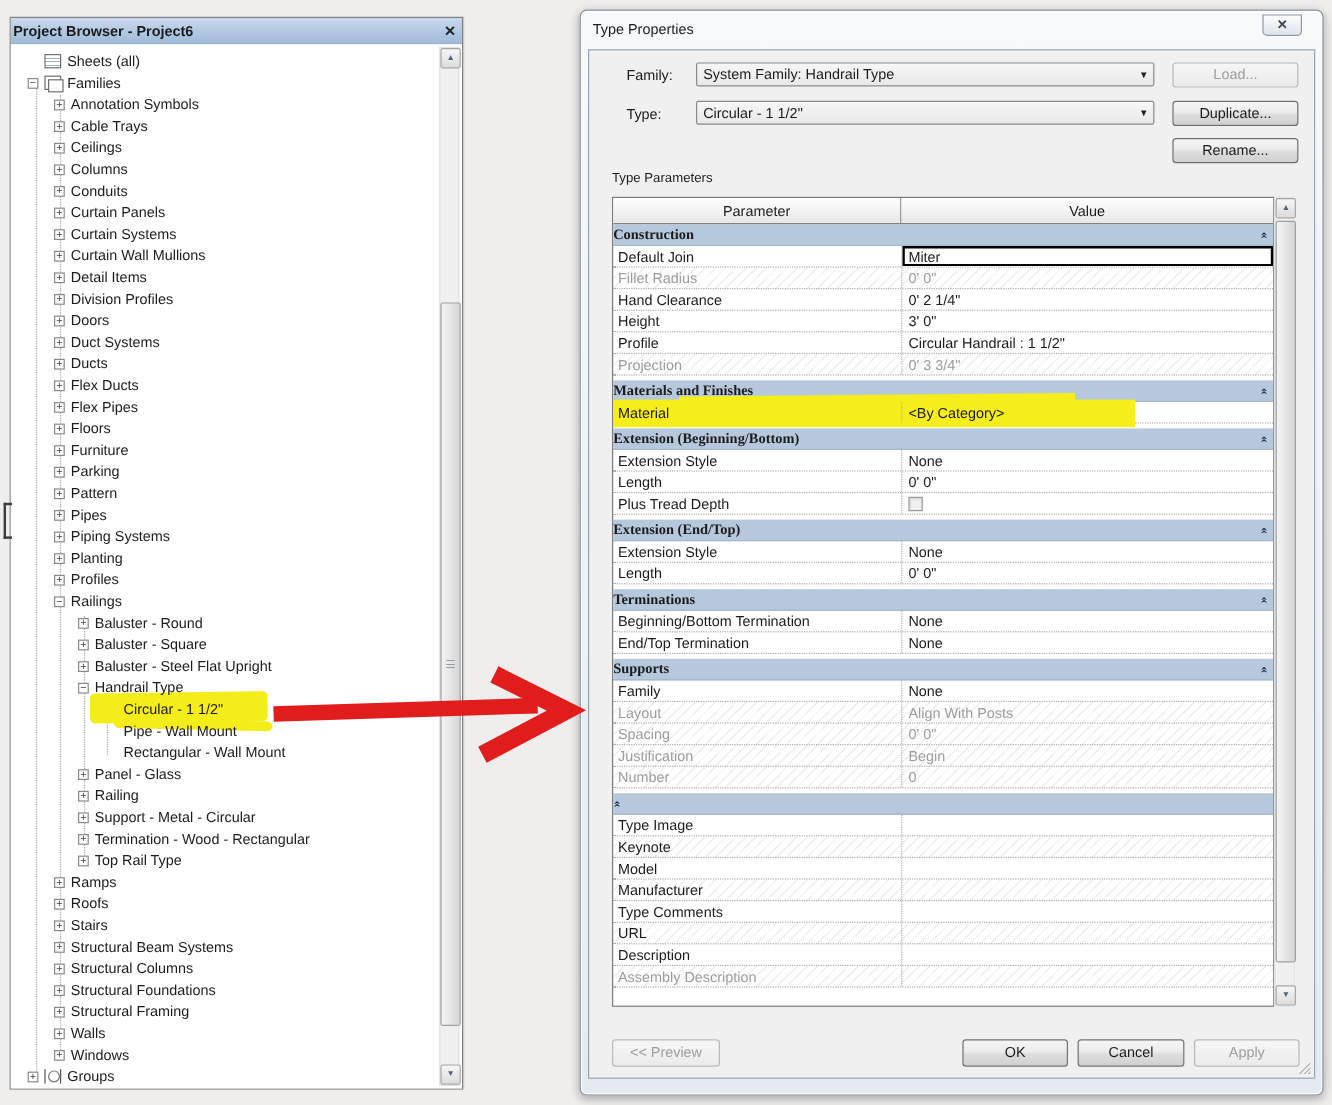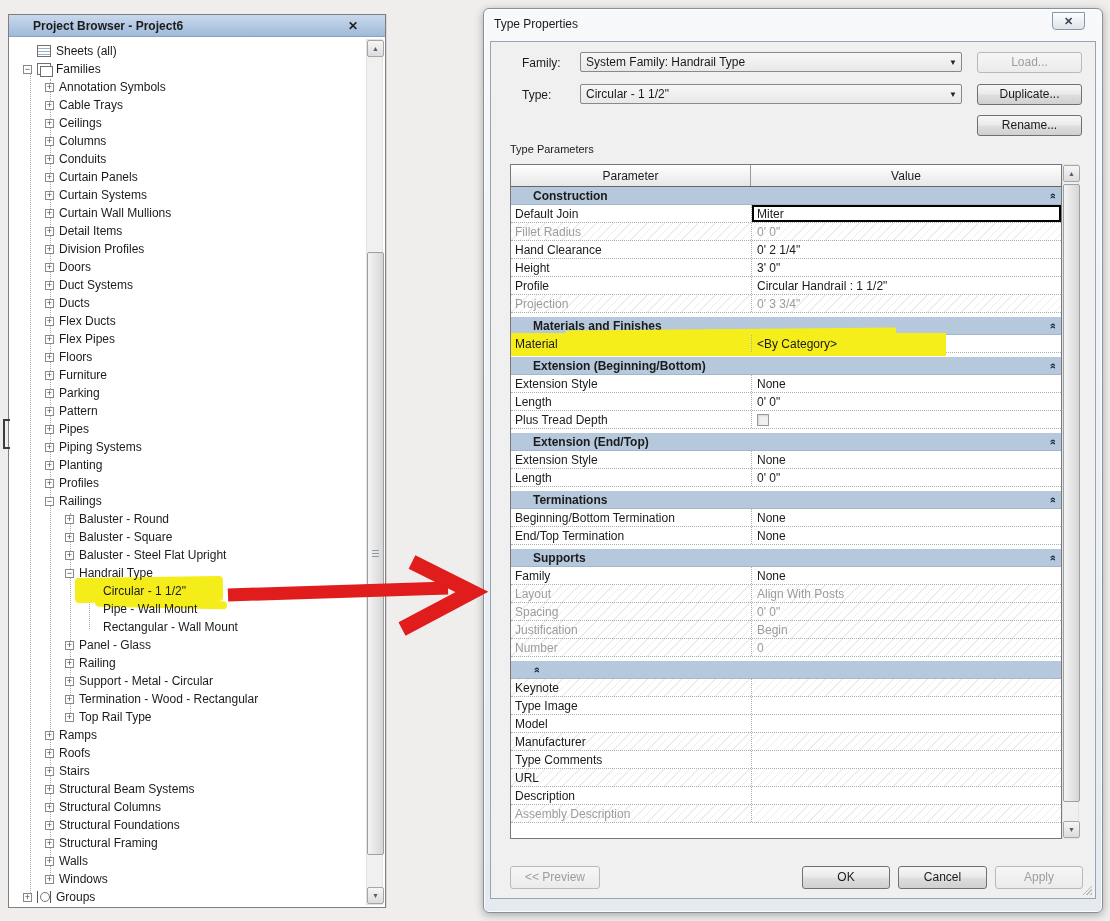--- a/index.html
+++ b/index.html
@@ -3,21 +3,21 @@
 <meta charset="utf-8">
 <style>
   html,body{margin:0;padding:0;}
   body{width:1110px;height:921px;overflow:hidden;background:#efeeec;
        font-family:"Liberation Sans", sans-serif;color:#1b1b1b;position:relative;}
   
   .pb-panel{position:absolute;left:8px;top:14px;width:378px;height:894px;
             background:#fff;border:1px solid #7f7f7f;box-shadow:1px 0 0 #d8d8d8;box-sizing:border-box;}
   .pb-title{height:22px;display:flex;align-items:center;box-sizing:border-box;
             background:linear-gradient(#c9d9ec,#9fbad9);border-bottom:1px solid #8aa3c0;
-            font-size:12px;font-weight:bold;padding:0 24px;}
+            font-size:12px;font-weight:bold;padding:0 2px;}
   .pb-title .ttl{flex:1;}
   .pb-close{font-size:12px;font-weight:bold;color:#222;width:16px;text-align:center;cursor:default;}
   .pb-tree{position:absolute;left:0;top:22px;right:0;bottom:0;overflow:hidden;background:#fff;}
   .guide{position:absolute;width:0;border-left:1px dotted #a9a9a9;}
   .trow{height:18px;display:flex;align-items:center;font-size:12px;white-space:nowrap;position:relative;z-index:1;}
   .lvl-a{padding-left:14px;} .lvl-b{padding-left:36px;} .lvl-c{padding-left:56px;} .lvl-d{padding-left:94px;}
   .expand{width:9px;height:9px;box-sizing:border-box;border:1px solid #898989;background:#fff;
           font-size:9px;line-height:7px;text-align:center;color:#444;margin-right:5px;flex:0 0 9px;}
   .expand.spacer{border:none;background:transparent;}
   .t-icon{width:14px;height:12px;margin-right:5px;flex:0 0 14px;position:relative;box-sizing:border-box;}
@@ -66,21 +66,21 @@
   
   .tbl{position:absolute;left:19px;top:122px;width:569px;height:675px;}
   .tbl-main{position:absolute;left:0;top:0;width:552px;height:675px;box-sizing:border-box;
        border:1px solid #787878;background:#fff;overflow:hidden;}
   .tbl-head{display:flex;height:22px;box-sizing:border-box;background:linear-gradient(#ffffff,#e7e7e7);
        border-bottom:1px solid #666;font-size:12px;}
   .th{display:flex;align-items:center;justify-content:center;box-sizing:border-box;}
   .th-param{width:240px;border-right:1px solid #9a9a9a;}
   .th-value{flex:1;}
   .srow{height:18px;box-sizing:border-box;display:flex;align-items:center;background:#b6c8dc;
-       border-bottom:1px solid #a2b6cc;font-size:12px;font-weight:bold;padding:0 6px 0 22px;margin-top:4px;}
+       border-bottom:1px solid #a2b6cc;font-size:12px;font-weight:bold;padding:0 6px 0 0;margin-top:4px;font-family:Liberation Serif, serif;}
   .srow.first{margin-top:0;}
   .srow .s-label{flex:1;}
   .s-chev{font-size:11px;font-weight:bold;color:#10253f;transform:rotate(-90deg);}
   .prow{height:18px;box-sizing:border-box;display:flex;border-bottom:1px dotted #aeaeae;
        font-size:12px;position:relative;z-index:0;background:transparent;}
   .pcell{box-sizing:border-box;display:flex;align-items:center;white-space:nowrap;overflow:hidden;}
   .plabel{width:240px;padding-left:4px;}
   .pvalue{flex:1;border-left:1px dotted #aeaeae;padding-left:5px;}
   .prow.dis{color:#9c9c9c;}
   .prow.hatch{background-image:repeating-linear-gradient(135deg,rgba(0,0,0,.07) 0 1px,transparent 1px 6px);}
@@ -497,26 +497,26 @@
     <div class="pcell plabel">Justification</div>
     <div class="pcell pvalue">Begin</div>
   </div>
             <div class="prow dis hatch">
     <div class="pcell plabel">Number</div>
     <div class="pcell pvalue">0</div>
   </div>
             <div class="srow">
     <span class="s-chev">»</span>
   </div>
+            <div class="prow">
+    <div class="pcell plabel">Type Image</div>
+    <div class="pcell pvalue"></div>
+  </div>
             <div class="prow hatch">
     <div class="pcell plabel">Keynote</div>
-    <div class="pcell pvalue"></div>
-  </div>
-            <div class="prow">
-    <div class="pcell plabel">Type Image</div>
     <div class="pcell pvalue"></div>
   </div>
             <div class="prow">
     <div class="pcell plabel">Model</div>
     <div class="pcell pvalue"></div>
   </div>
             <div class="prow hatch">
     <div class="pcell plabel">Manufacturer</div>
     <div class="pcell pvalue"></div>
   </div>

